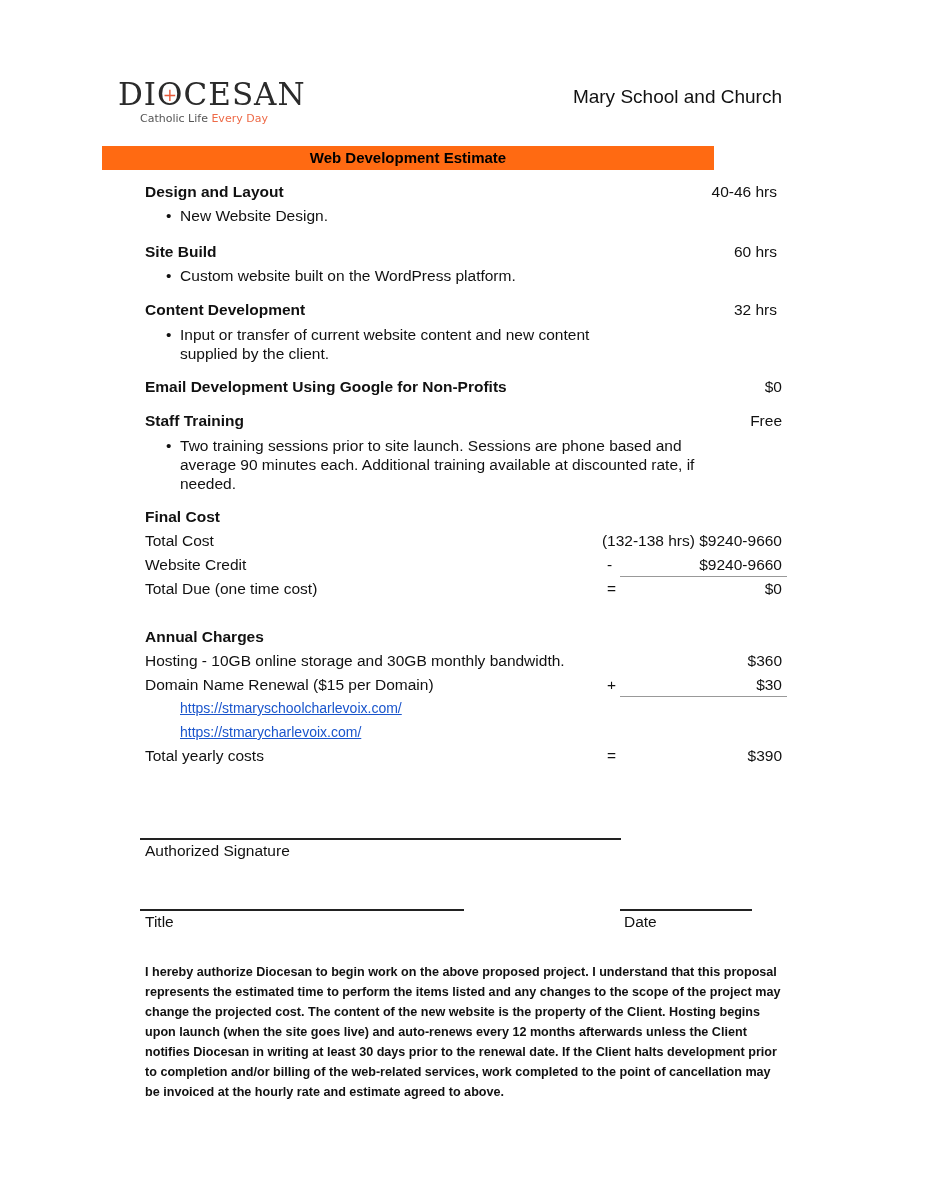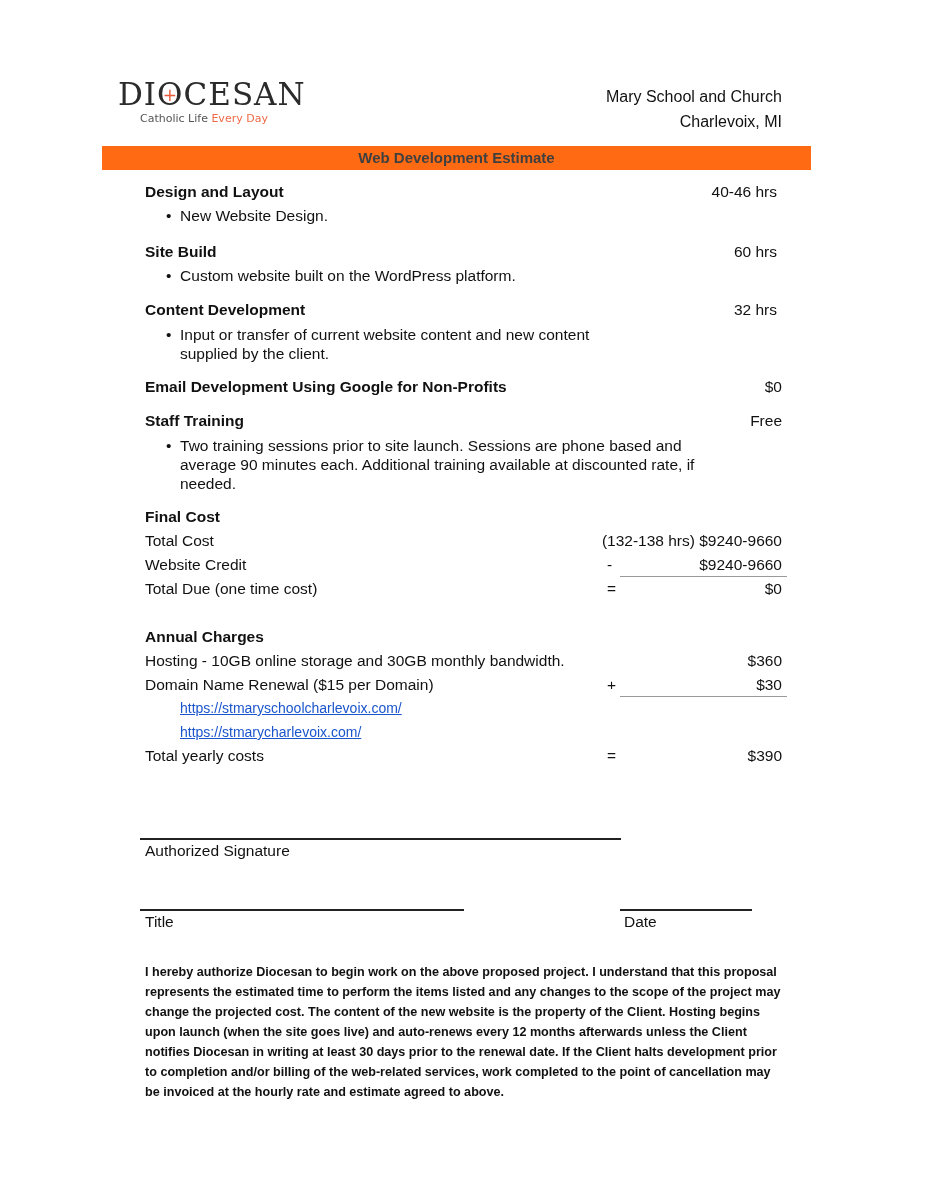--- a/index.html
+++ b/index.html
@@ -4,22 +4,22 @@
 <style>
   html, body { margin:0; padding:0; background:#fff; }
   body { width:927px; height:1200px; position:relative; font-family:"Liberation Sans", sans-serif; color:#111; }
   .abs { position:absolute; }
   .logo { left:118px; top:76px; }
   .logo-word { font-family:"DejaVu Serif", serif; font-size:31px; letter-spacing:1px; color:#2b2b2b; line-height:36px; position:relative; }
   .logo-o { display:inline-block; position:relative; }
   .logo-cross { position:absolute; left:50%; top:50%; transform:translate(-50%,-40%); color:#e85a3a; font-size:17px; font-family:"DejaVu Sans", sans-serif; line-height:1; }
   .logo-tag { font-family:"DejaVu Sans", sans-serif; font-size:11px; color:#555; margin-left:22px; margin-top:0px; }
   .logo-tag .accent { color:#ee6a47; }
-  .client { right:145px; top:84px; text-align:right; font-size:16px; line-height:25px;margin-left:39px; }
-  .banner { left:102px; top:146px; width:709px; height:24px; background:#ff6a12; color:#404040; font-weight:bold; font-size:15px; text-align:center; line-height:24px; }
+  .client { right:145px; top:84px; text-align:right; font-size:19px; line-height:25px;margin-left:39px; }
+  .banner { left:102px; top:146px; width:612px; height:24px; background:#ff6a12; color:#000000; font-weight:bold; font-size:15px; text-align:center; line-height:24px; }
   .row { left:145px; width:637px; font-size:15.5px; height:20px; line-height:20px; }
   .row .l { position:absolute; left:0; }
   .row .r { position:absolute; right:0; }
   .row .op { position:absolute; left:462px; }
   .bold { font-weight:bold; }
   .bullet { left:166px; font-size:15.5px; line-height:19px; width:560px; padding-left:14px; text-indent:-14px; }
   .rule { height:1px; background:#999; }
   .link { color:#1a55cc; text-decoration:underline; font-size:14px; left:180px; }
   .sigline { height:1.5px; background:#222; }
   .siglabel { font-size:15.5px; }
@@ -28,21 +28,20 @@
 </head>
 <body>
 
 <div class="abs logo">
   <div class="logo-word"><span>DI</span><span class="logo-o"><span>O</span><span class="logo-cross">+</span></span><span>CESAN</span></div>
   <div class="logo-tag"><span>Catholic Life </span><span class="accent">Every Day</span></div>
 </div>
 
 <div class="abs client">
   <div>Mary School and Church</div>
-  <div>Charlevoix, MI</div>
 </div>
 
 <div class="abs banner">Web Development Estimate</div>
 
 <div class="abs row" style="top:182px;">
   <span class="l bold">Design and Layout</span>
   <span class="r" style="right:5px;">40-46  hrs</span>
 </div>
 <div class="abs bullet" style="top:206px;"><span>•</span>&nbsp;&nbsp;<span>New Website Design.</span></div>
 

